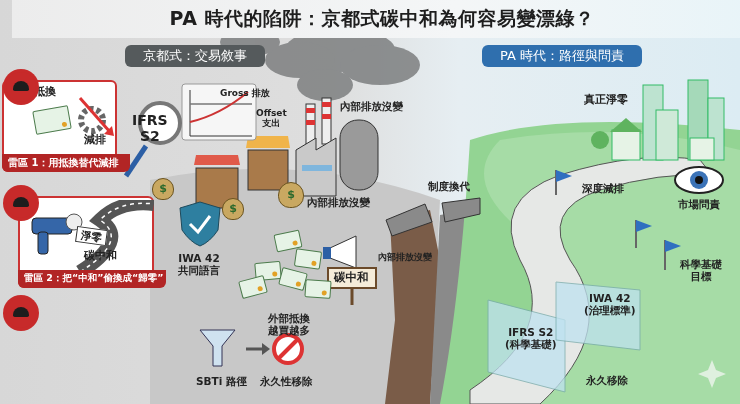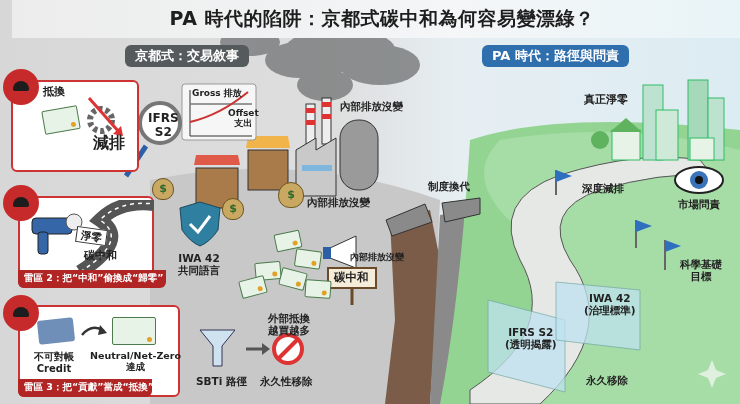--- a/index.html
+++ b/index.html
@@ -3,25 +3,25 @@
 <meta charset="utf-8">
 <style>
   * { box-sizing: border-box; margin: 0; padding: 0; }
   html, body { width: 740px; height: 404px; overflow: hidden; }
   body { font-family: "DejaVu Sans", "Liberation Sans", sans-serif; position: relative; background: #dcdcdc; }
   #stage { position: absolute; left: 0; top: 0; width: 740px; height: 404px; overflow: hidden;
     background: linear-gradient(90deg, #d7d7d7 0%, #dedede 45%, #e6eef2 62%, #dcecf3 100%); }
   .title-bar { position: absolute; left: 12px; top: 0; width: 740px; height: 38px;
     background: linear-gradient(90deg, #ececec, #f4f6f7 60%, #e8f4f8); }
   .title { position: absolute; left: 0; top: 6px; width: 740px; text-align: center; font-weight: bold; font-size: 19px; color: #1e1e1e; letter-spacing: 0.5px; }
-  .pill { position: absolute; padding: 2px 10px; border-radius: 6px; font-size: 13px; font-weight: bold; color: #fff; }
+  .pill { position: absolute; padding: 2px 18px; border-radius: 6px; font-size: 13px; font-weight: normal; color: #fff; }
   .pill.left { left: 125px; top: 45px; background: #555a5c; }
   .pill.right { left: 482px; top: 45px; background: #2f6fae; }
   .lbl { position: absolute; font-size: 10.5px; font-weight: bold; color: #222; white-space: nowrap; line-height: 1.15; text-align: center; }
-  .lbl.sm { font-size: 9px; }
+  .lbl.sm { font-size: 9px; margin-left: 28px; }
   .card { position: absolute; background: #fff; border: 2px solid #c33; border-radius: 6px; }
   .card-footer { position: absolute; left: -2px; bottom: -2px; height: 18px; background: #b22525; color: #fff; font-size: 10px; font-weight: bold; padding: 2px 6px; border-radius: 0 0 6px 6px; white-space: nowrap; }
   .burst { position: absolute; width: 30px; height: 30px; background: #c72a2a; border-radius: 50%;
     box-shadow: 0 0 0 3px #c72a2a; }
   .burst::after { content: ""; position: absolute; left: 7px; top: 9px; width: 16px; height: 10px; background: #1d1d1d; border-radius: 9px 9px 2px 2px; }
   .cert { position: absolute; background: #e6f3e6; border: 1.5px solid #4c7b4c; border-radius: 2px; }
   .cert::after { content: ""; position: absolute; right: 3px; bottom: 2px; width: 5px; height: 5px; border-radius: 50%; background: #e2a126; }
   .bag { position: absolute; width: 22px; height: 22px; background: #c9a861; border: 1.5px solid #6b5420; border-radius: 50% 50% 45% 45%; color: #2d6a2d; font-size: 11px; font-weight: bold; text-align: center; line-height: 20px; }
 </style>
 </head>
@@ -151,71 +151,55 @@
   <div class="bag" style="left:222px;top:198px">$</div>
   <div class="bag" style="left:278px;top:182px;width:26px;height:26px;line-height:24px">$</div>
 
   <div class="title-bar">
     <div class="title">PA 時代的陷阱：京都式碳中和為何容易變漂綠？</div>
   </div>
 
   <div class="pill left">京都式：交易敘事</div>
   <div class="pill right">PA 時代：路徑與問責</div>
 
-  <div class="card" style="left:11px;top:80px;width:128px;height:92px;padding-left:19px;">
+  <div class="card" style="left:2px;top:80px;width:115px;height:92px;padding-left:19px;">
     <div class="lbl" style="left:30px;top:4px;font-size:11px">抵換</div>
     <div class="cert" style="left:30px;top:26px;width:36px;height:24px;transform:rotate(-10deg)"></div>
     <svg style="position:absolute;left:72px;top:22px" width="32" height="32" viewBox="0 0 32 32">
         <circle cx="16" cy="16" r="11" fill="none" stroke="#666" stroke-width="6" stroke-dasharray="4 3"></circle>
         <circle cx="16" cy="16" r="5" fill="#fff"></circle>
       </svg>
     <svg style="position:absolute;left:72px;top:12px" width="40" height="44">
         <line x1="4" y1="4" x2="34" y2="38" stroke="#d33" stroke-width="3"></line>
         <polygon points="28,40 38,42 36,32" fill="#d33"></polygon>
       </svg>
-    <div class="lbl" style="left:80px;top:52px;font-size:16px">減排</div>
+    <div class="lbl" style="left:80px;top:52px;font-size:11px">減排</div>
+    <div class="card-footer" style="width:128px">雷區 1：用抵換替代減排</div>
   </div>
   <div class="burst" style="left:6px;top:72px"></div>
 
   <div class="card" style="left:18px;top:196px;width:136px;height:92px;">
     <svg style="position:absolute;left:40px;top:2px" width="94" height="72">
         <path d="M20 72 Q70 40 40 20 Q60 0 94 4" fill="none" stroke="#555" stroke-width="14"></path>
         <path d="M20 72 Q70 40 40 20 Q60 0 94 4" fill="none" stroke="#fff" stroke-width="1.5" stroke-dasharray="4 4"></path>
       </svg>
     <svg style="position:absolute;left:6px;top:10px" width="60" height="50">
         <rect x="6" y="10" width="40" height="16" rx="4" fill="#3566a8" stroke="#222"></rect>
         <rect x="12" y="24" width="10" height="22" rx="3" fill="#3566a8" stroke="#222"></rect>
         <circle cx="48" cy="14" r="8" fill="#eee" stroke="#555"></circle>
       </svg>
     <div class="lbl" style="left:56px;top:30px;background:#fff;border:1px solid #333;padding:1px 4px;transform:rotate(8deg)">淨零</div>
     <div class="lbl" style="left:64px;top:52px;font-size:11px">碳中和</div>
     <div class="card-footer" style="width:148px;font-size:9.5px">雷區 2：把“中和”偷換成“歸零”</div>
   </div>
   <div class="burst" style="left:6px;top:188px"></div>
 
-  <div class="card" style="left:18px;top:305px;width:162px;height:92px;">
-    <div style="position:absolute;left:18px;top:12px;width:36px;height:24px;background:#6f8fb8;border-radius:3px;transform:rotate(-6deg)"></div>
-    <svg style="position:absolute;left:60px;top:14px" width="28" height="20">
-        <path d="M2 14 Q12 2 24 10" fill="none" stroke="#333" stroke-width="2.5"></path>
-        <polygon points="20,4 27,12 18,14" fill="#333"></polygon>
-      </svg>
-    <div class="cert" style="left:92px;top:10px;width:44px;height:28px"></div>
-    <div class="lbl" style="left:14px;top:44px;font-size:10px">
-      <div>不可對帳</div>
-      <div>Credit</div>
-    </div>
-    <div class="lbl" style="left:70px;top:44px;font-size:9.5px">
-      <div>Neutral/Net-Zero</div>
-      <div>達成</div>
-    </div>
-    <div class="card-footer" style="width:134px;font-size:9.5px">雷區 3：把“貢獻”當成“抵換”</div>
-  </div>
   <div class="burst" style="left:6px;top:298px"></div>
 
-  <div class="lbl" style="left:148px;top:112px;font-size:12px">
+  <div class="lbl" style="left:132px;top:112px;font-size:14px">
     <div>IFRS</div>
     <div>S2</div>
   </div>
 
   <div class="lbl sm" style="left:192px;top:88px">Gross 排放</div>
   <div class="lbl sm" style="left:228px;top:108px">
     <div>Offset</div>
     <div>支出</div>
   </div>
 
@@ -245,17 +229,17 @@
   <div class="lbl" style="left:680px;top:258px">
     <div>科學基礎</div>
     <div>目標</div>
   </div>
   <div class="lbl" style="left:584px;top:292px">
     <div>IWA 42</div>
     <div>(治理標準)</div>
   </div>
   <div class="lbl" style="left:505px;top:326px">
     <div>IFRS S2</div>
-    <div>(透明揭露)</div>
+    <div>(科學基礎)</div>
   </div>
   <div class="lbl" style="left:586px;top:374px">永久移除</div>
 
 </div>
 
 </body></html>

